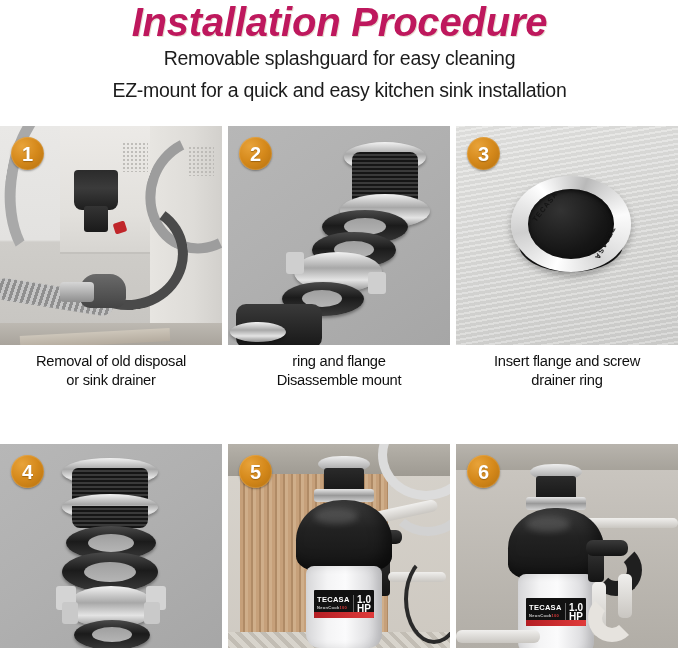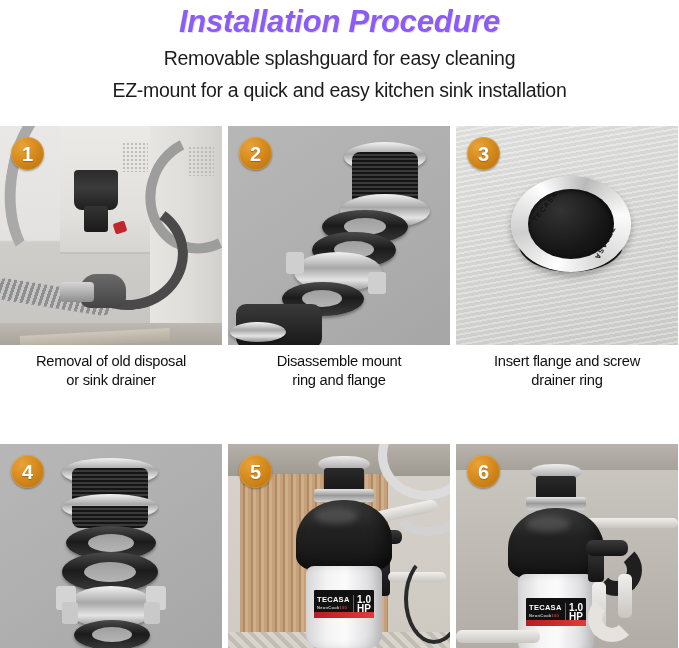--- a/index.html
+++ b/index.html
@@ -7,22 +7,22 @@
     width: 679px; height: 648px;
     background: #ffffff;
     font-family: "Liberation Sans", sans-serif;
     overflow: hidden;
   }
   .page { position: relative; width: 679px; height: 648px; background: #fff; }
 
   
   .header { width: 679px; padding-top: 2px; text-align: center; }
   .title {
-    font-size: 31px; font-weight: bold; font-style: italic;
-    color: #8b5cf6; letter-spacing: -0.2px; line-height: 40px;
+    font-size: 40px; font-weight: bold; font-style: italic;
+    color: #be185d; letter-spacing: -0.2px; line-height: 40px;
     text-shadow: 1px 1px 0 rgba(120,70,0,0.18);
   }
   .subtitle {
     font-size: 19.5px; color: #1c1c1c; line-height: 31px;
     letter-spacing: -0.3px;
   }
   .subtitle.second { line-height: 33px; }
 
   
   .grid { position: absolute; left: 0; top: 126px; width: 679px; }
@@ -315,22 +315,22 @@
             <div class="part" style="left:58px;top:126px;width:18px;height:22px;background:#cfcfcf;border-radius:3px;"></div>
             <div class="part" style="left:140px;top:146px;width:18px;height:22px;background:#cfcfcf;border-radius:3px;"></div>
             <div class="part ring-black" style="left:54px;top:156px;width:82px;height:34px;"></div>
             <div class="hole" style="left:74px;top:164px;width:40px;height:17px;"></div>
             <div class="part" style="left:8px;top:178px;width:86px;height:44px;border-radius:10px;background:linear-gradient(180deg,#3a3a3a,#171717);"></div>
             <div class="part ring-chrome" style="left:2px;top:196px;width:56px;height:20px;"></div>
           </div>
           <div class="badge">2</div>
         </div>
         <div class="caption">
+          <div>ring and flange</div>
           <div>Disassemble mount</div>
-          <div>ring and flange</div>
         </div>
       </div>
 
       <div class="cell">
         <div class="panel">
           <div class="scene p3">
             <div class="sinkgrain"></div>
             <div class="body"></div>
             <div class="flange">
               <div class="inner"></div>

